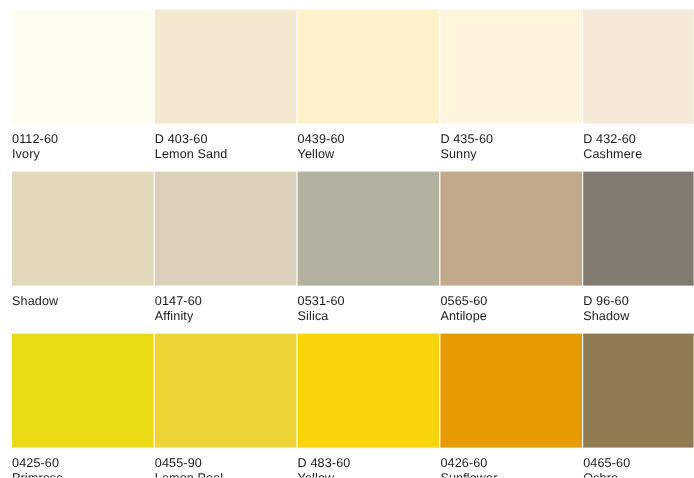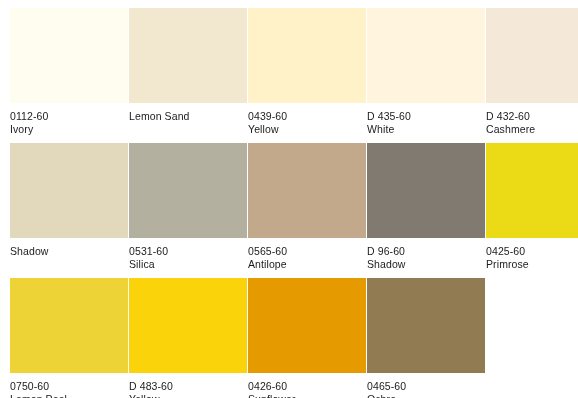--- a/index.html
+++ b/index.html
@@ -60,48 +60,56 @@
     <div class="swatch-cell">
     <div class="swatch-chip" style="background: rgb(255, 253, 240);"></div>
     <div class="swatch-label">
       <span class="swatch-code">0112-60</span>
       <span class="swatch-name">Ivory</span>
     </div>
   </div>
     <div class="swatch-cell">
     <div class="swatch-chip" style="background: rgb(242, 231, 207);"></div>
     <div class="swatch-label">
+      <span class="swatch-code">D 403-60</span>
       <span class="swatch-name">Lemon Sand</span>
     </div>
   </div>
     <div class="swatch-cell">
     <div class="swatch-chip" style="background: rgb(255, 242, 201);"></div>
     <div class="swatch-label">
       <span class="swatch-code">0439-60</span>
       <span class="swatch-name">Yellow</span>
     </div>
   </div>
     <div class="swatch-cell">
     <div class="swatch-chip" style="background: rgb(255, 245, 223);"></div>
     <div class="swatch-label">
       <span class="swatch-code">D 435-60</span>
-      <span class="swatch-name">White</span>
+      <span class="swatch-name">Sunny</span>
     </div>
   </div>
     <div class="swatch-cell">
     <div class="swatch-chip" style="background: rgb(244, 232, 216);"></div>
     <div class="swatch-label">
       <span class="swatch-code">D 432-60</span>
       <span class="swatch-name">Cashmere</span>
     </div>
   </div>
     <div class="swatch-cell">
     <div class="swatch-chip" style="background: rgb(226, 217, 188);"></div>
     <div class="swatch-label">
       <span class="swatch-name">Shadow</span>
+    </div>
+  </div>
+    <div class="swatch-cell">
+    <div class="swatch-chip" style="background: rgb(219, 208, 188);"></div>
+    <div class="swatch-label">
+      <span class="swatch-code">0147-60</span>
+      <span class="swatch-name">Affinity</span>
     </div>
   </div>
     <div class="swatch-cell">
     <div class="swatch-chip" style="background: rgb(180, 176, 160);"></div>
     <div class="swatch-label">
       <span class="swatch-code">0531-60</span>
       <span class="swatch-name">Silica</span>
     </div>
   </div>
     <div class="swatch-cell">
@@ -121,21 +129,21 @@
     <div class="swatch-cell">
     <div class="swatch-chip" style="background: rgb(235, 219, 22);"></div>
     <div class="swatch-label">
       <span class="swatch-code">0425-60</span>
       <span class="swatch-name">Primrose</span>
     </div>
   </div>
     <div class="swatch-cell">
     <div class="swatch-chip" style="background: rgb(237, 211, 53);"></div>
     <div class="swatch-label">
-      <span class="swatch-code">0750-60</span>
+      <span class="swatch-code">0455-90</span>
       <span class="swatch-name">Lemon Peel</span>
     </div>
   </div>
     <div class="swatch-cell">
     <div class="swatch-chip" style="background: rgb(250, 211, 10);"></div>
     <div class="swatch-label">
       <span class="swatch-code">D 483-60</span>
       <span class="swatch-name">Yellow</span>
     </div>
   </div>

